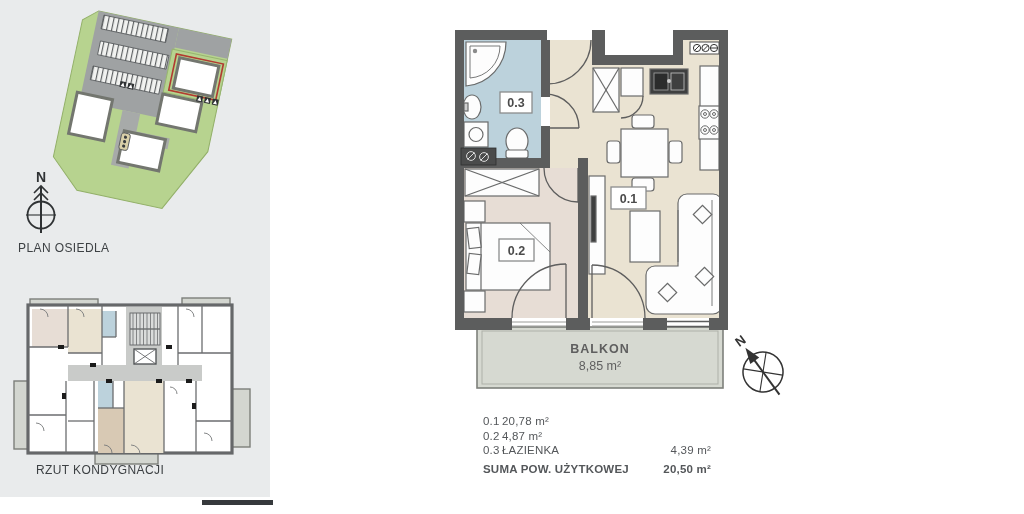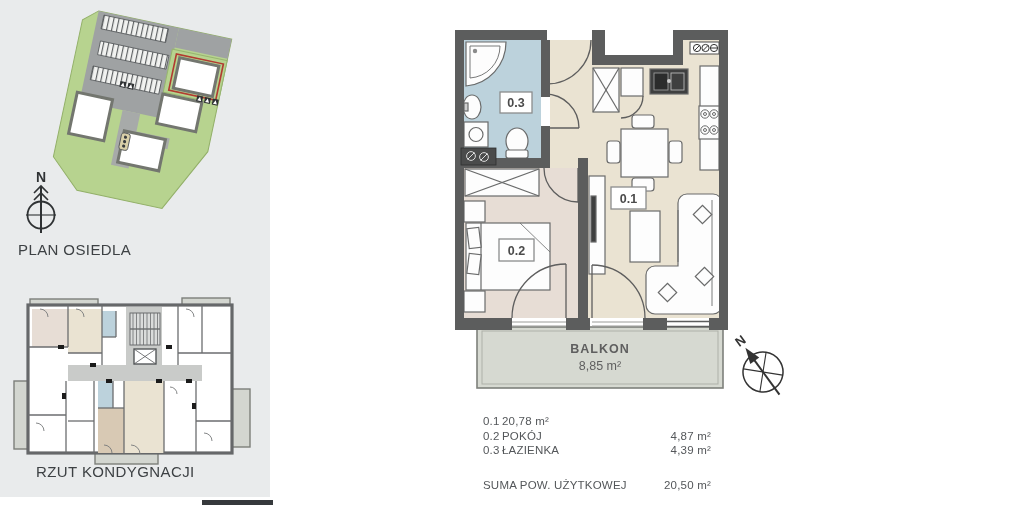--- a/index.html
+++ b/index.html
@@ -1,29 +1,29 @@
 <!DOCTYPE html>
 <html><head>
 <meta charset="utf-8">
 <style>
   html,body{margin:0;padding:0;background:#fff;}
   .stage{position:relative;width:1024px;height:514px;background:#ffffff;overflow:hidden;
          font-family:"Liberation Sans", sans-serif;}
   .sidebar{position:absolute;left:0;top:0;width:270px;height:497px;background:#e9ebec;}
-  .side-label{position:absolute;font-size:15px;letter-spacing:.4px;color:#3d4144;font-weight:500;}
+  .side-label{position:absolute;font-size:12px;letter-spacing:.4px;color:#3d4144;font-weight:500;}
   .label-site{left:18px;top:241px;}
   .label-floor{left:36px;top:463px;}
   .svg-abs{position:absolute;}
   .bottom-bar{position:absolute;left:202px;top:500px;width:71px;height:5px;background:#36393c;}
   .legend{position:absolute;left:483px;top:414px;width:228px;font-size:11.5px;color:#54575a;letter-spacing:.2px;}
   .legend .row{display:flex;line-height:14.5px;}
   .legend .rid{width:19px;flex:none;}
   .legend .rname{flex:1;}
   .legend .rarea{flex:none;text-align:right;}
-  .legend .total{margin-top:20px;}
+  .legend .total{margin-top:4px;font-weight:bold;}
   svg text{font-family:"Liberation Sans", sans-serif;}
 </style>
 </head>
 <body>
 
 <div class="stage">
 
   <div class="sidebar">
 
     <svg class="svg-abs" style="left:0;top:0" width="270" height="250" viewBox="0 0 270 250">
@@ -343,21 +343,20 @@
     </g>
   </svg>
 
   <div class="legend">
     <div class="row">
       <span class="rid">0.1</span>
       <span class="rarea">20,78 m²</span>
     </div>
     <div class="row">
       <span class="rid">0.2</span>
-      <span class="rname">POKÓJ</span>
       <span class="rarea">4,87 m²</span>
     </div>
     <div class="row">
       <span class="rid">0.3</span>
       <span class="rname">ŁAZIENKA</span>
       <span class="rarea">4,39 m²</span>
     </div>
     <div class="row total">
       <span class="rname">SUMA POW. UŻYTKOWEJ</span>
       <span class="rarea">20,50 m²</span>

